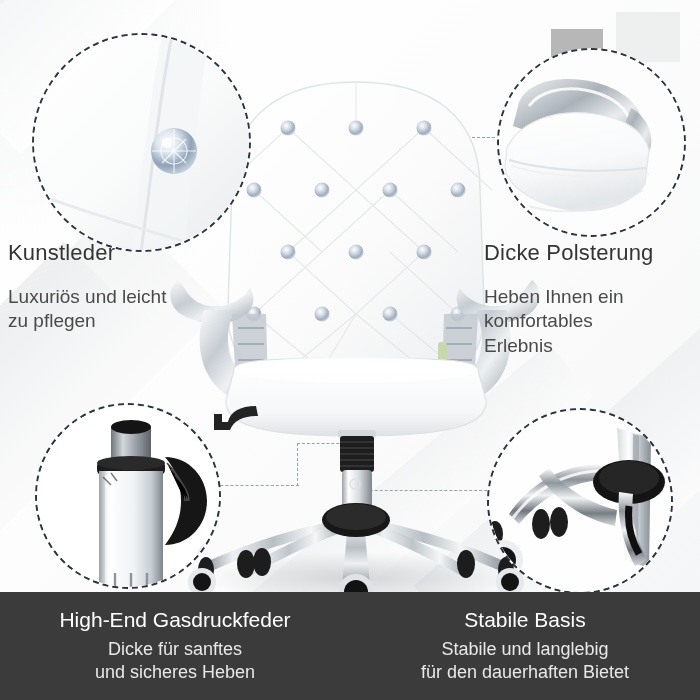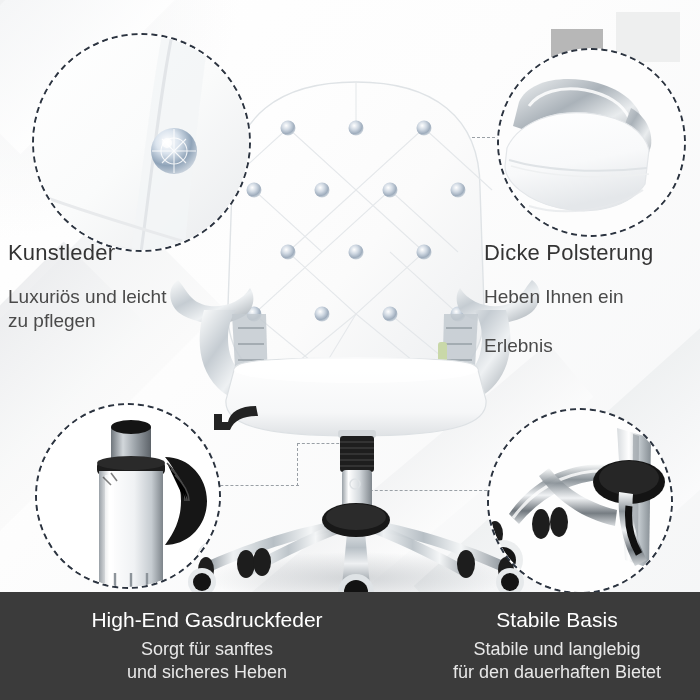--- a/index.html
+++ b/index.html
@@ -100,21 +100,21 @@
   }
   .t-left{left:8px;top:239px;width:260px;}
   .t-right{left:484px;top:239px;width:212px;}
 
   
   #bottombar{
     position:absolute;left:0;top:592px;width:700px;height:108px;
     background:#3b3b3b;
   }
   .bbcol{
-    position:absolute;top:0;height:96px;text-align:center;color:#ffffff;padding-left:32px;
+    position:absolute;top:0;height:96px;text-align:center;color:#ffffff;
   }
   .bb-left{left:0;width:350px;}
   .bb-right{left:350px;width:350px;}
   .bbcol .head{
     font-size:21px;font-weight:400;color:#ffffff;
     margin-top:15px;line-height:1.2;white-space:nowrap;
   }
   .bbcol .sub{
     font-size:18px;font-weight:300;color:#e8e8e8;
     margin-top:6px;line-height:1.25;
@@ -479,30 +479,30 @@
     <div class="sub">
       <span>Luxuriös und leicht</span><br>
       <span>zu pflegen</span>
     </div>
   </div>
 
   <div class="txt t-right">
     <div class="head">Dicke Polsterung</div>
     <div class="sub">
       <span>Heben Ihnen ein</span><br>
-      <br>
+      <span>komfortables</span><br>
       <span>Erlebnis</span>
     </div>
   </div>
 
   <div id="bottombar">
     <div class="bbcol bb-left">
       <div class="head">High-End Gasdruckfeder</div>
       <div class="sub">
-        <span>Sorgt für sanftes</span><br>
+        <span>Dicke für sanftes</span><br>
         <span>und sicheres Heben</span>
       </div>
     </div>
     <div class="bbcol bb-right">
       <div class="head">Stabile Basis</div>
       <div class="sub">
         <span>Stabile und langlebig</span><br>
         <span>für den dauerhaften Bietet</span>
       </div>
     </div>

